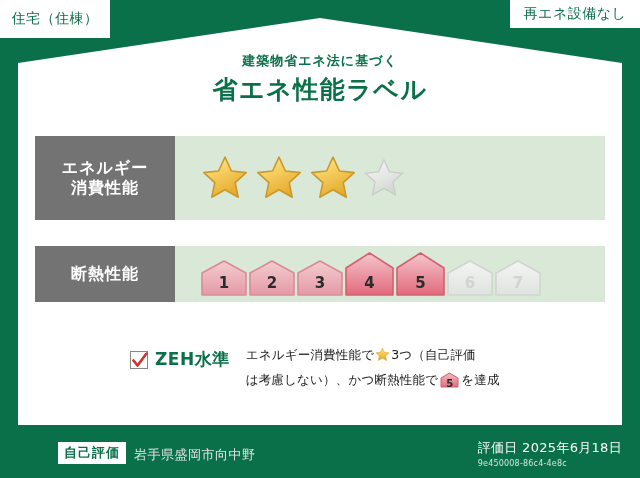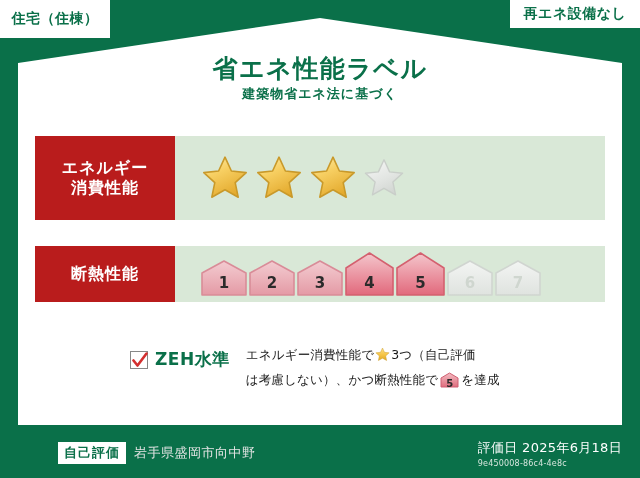--- a/index.html
+++ b/index.html
@@ -28,21 +28,21 @@
   #footer-bar{
     position:absolute;left:0;bottom:0;width:640px;height:53px;
     background:#0a7049;
   }
 
   
   .corner-tag{
     position:absolute;top:0;
     background:#ffffff;
     color:#0a7049;
-    font-weight:bold;
+    font-weight:normal;
     font-size:14px;
     letter-spacing:.5px;
     display:flex;align-items:center;justify-content:center;
     box-sizing:border-box;
     z-index:6;
   }
   #tag-building-type{left:0;width:110px;height:38px;}
   #tag-renewable{right:0;width:130px;height:28px;}
 
   
@@ -62,21 +62,21 @@
   .metric-row{
     position:absolute;left:35px;width:570px;
     background:#d9e8d7;
     display:flex;align-items:stretch;
     z-index:5;
   }
   #row-energy{top:136px;height:84px;}
   #row-insulation{top:246px;height:56px;}
 
   .metric-label{
-    background:#b91c1c;
+    background:#737373;
     color:#ffffff;
     font-weight:bold;
     display:flex;flex-direction:column;
     align-items:center;justify-content:center;
     box-sizing:border-box;
     flex:0 0 140px;
     line-height:1.25;
     letter-spacing:1px;
   }
   #row-energy .metric-label{font-size:16px;}
@@ -134,21 +134,21 @@
     display:inline-block;vertical-align:-3px;
     position:relative;width:19px;height:15px;margin:0 2px;
     text-align:center;
   }
   .inline-badge svg{position:absolute;left:0;top:0;z-index:1;}
   .inline-badge b{position:relative;z-index:2;font-size:10px;color:#2b2b2b;line-height:16px;}
 
   
   #footer-left{
     position:absolute;left:18px;bottom:14px;
-    display:flex;align-items:center;z-index:7;padding-left:40px;
+    display:flex;align-items:flex-end;z-index:7;padding-left:40px;
   }
   #self-eval-tag{
     background:#ffffff;color:#0a7049;font-weight:bold;font-size:13px;
     padding:2px 6px;letter-spacing:1px;
   }
   #footer-address{
     color:#e5e5e5;font-size:13px;margin-left:8px;letter-spacing:.5px;
   }
   #footer-right{
     position:absolute;right:18px;bottom:10px;text-align:left;z-index:7;
@@ -161,22 +161,22 @@
 
 <div id="label-root">
 
   <div id="inner-house"></div>
   <div id="footer-bar"></div>
 
   <div class="corner-tag" id="tag-building-type">住宅（住棟）</div>
   <div class="corner-tag" id="tag-renewable">再エネ設備なし</div>
 
   <div id="title-block">
+    <div id="title-sub">建築物省エネ法に基づく</div>
     <div id="title-main">省エネ性能ラベル</div>
-    <div id="title-sub">建築物省エネ法に基づく</div>
   </div>
 
   <div class="metric-row" id="row-energy">
     <div class="metric-label">
       <div>エネルギー</div>
       <div>消費性能</div>
     </div>
     <div class="metric-value">
       <div class="star-strip" id="star-strip">
           <div class="star">

